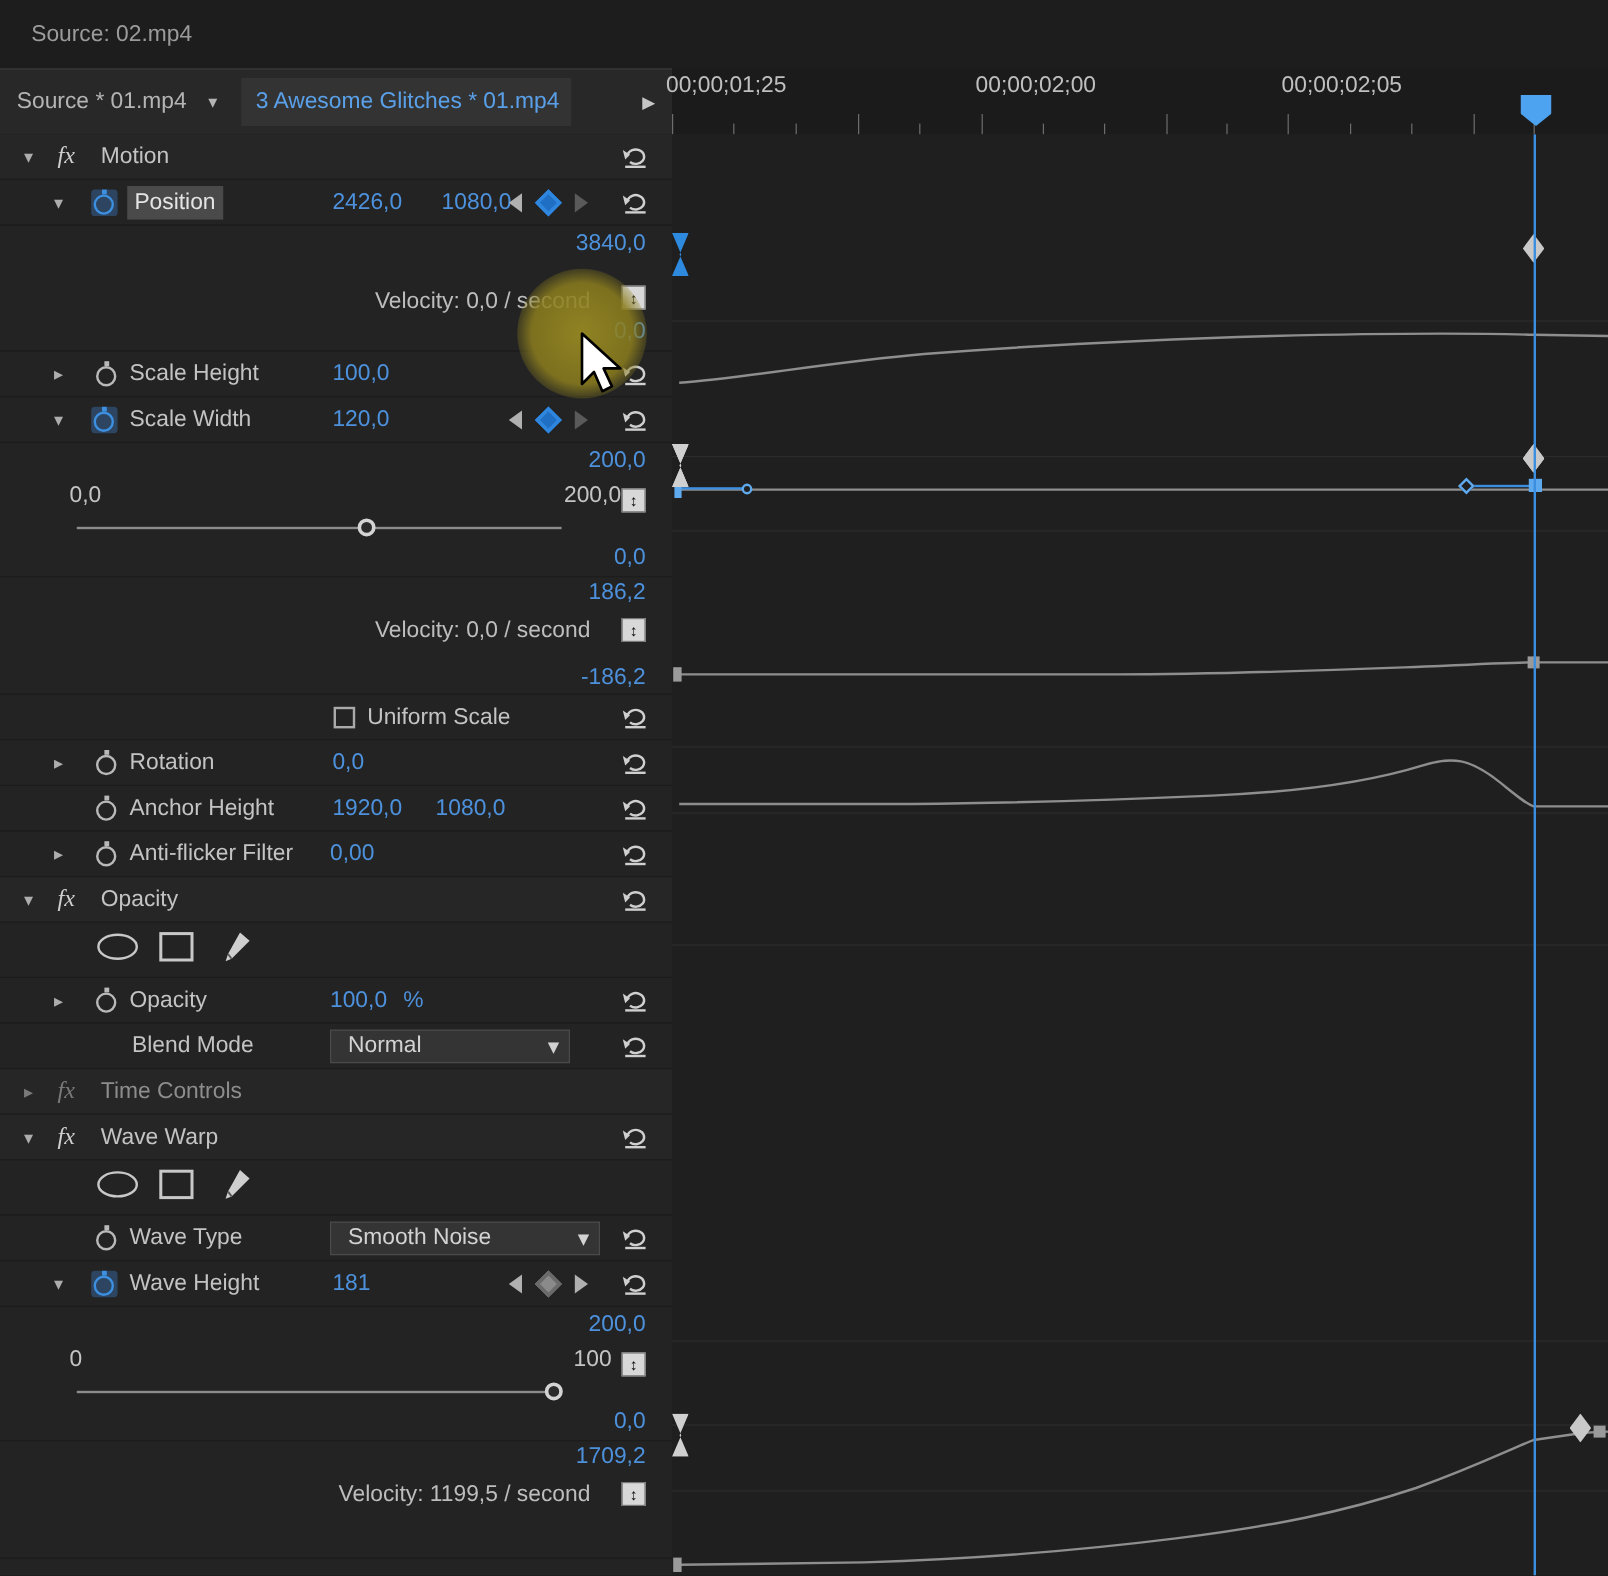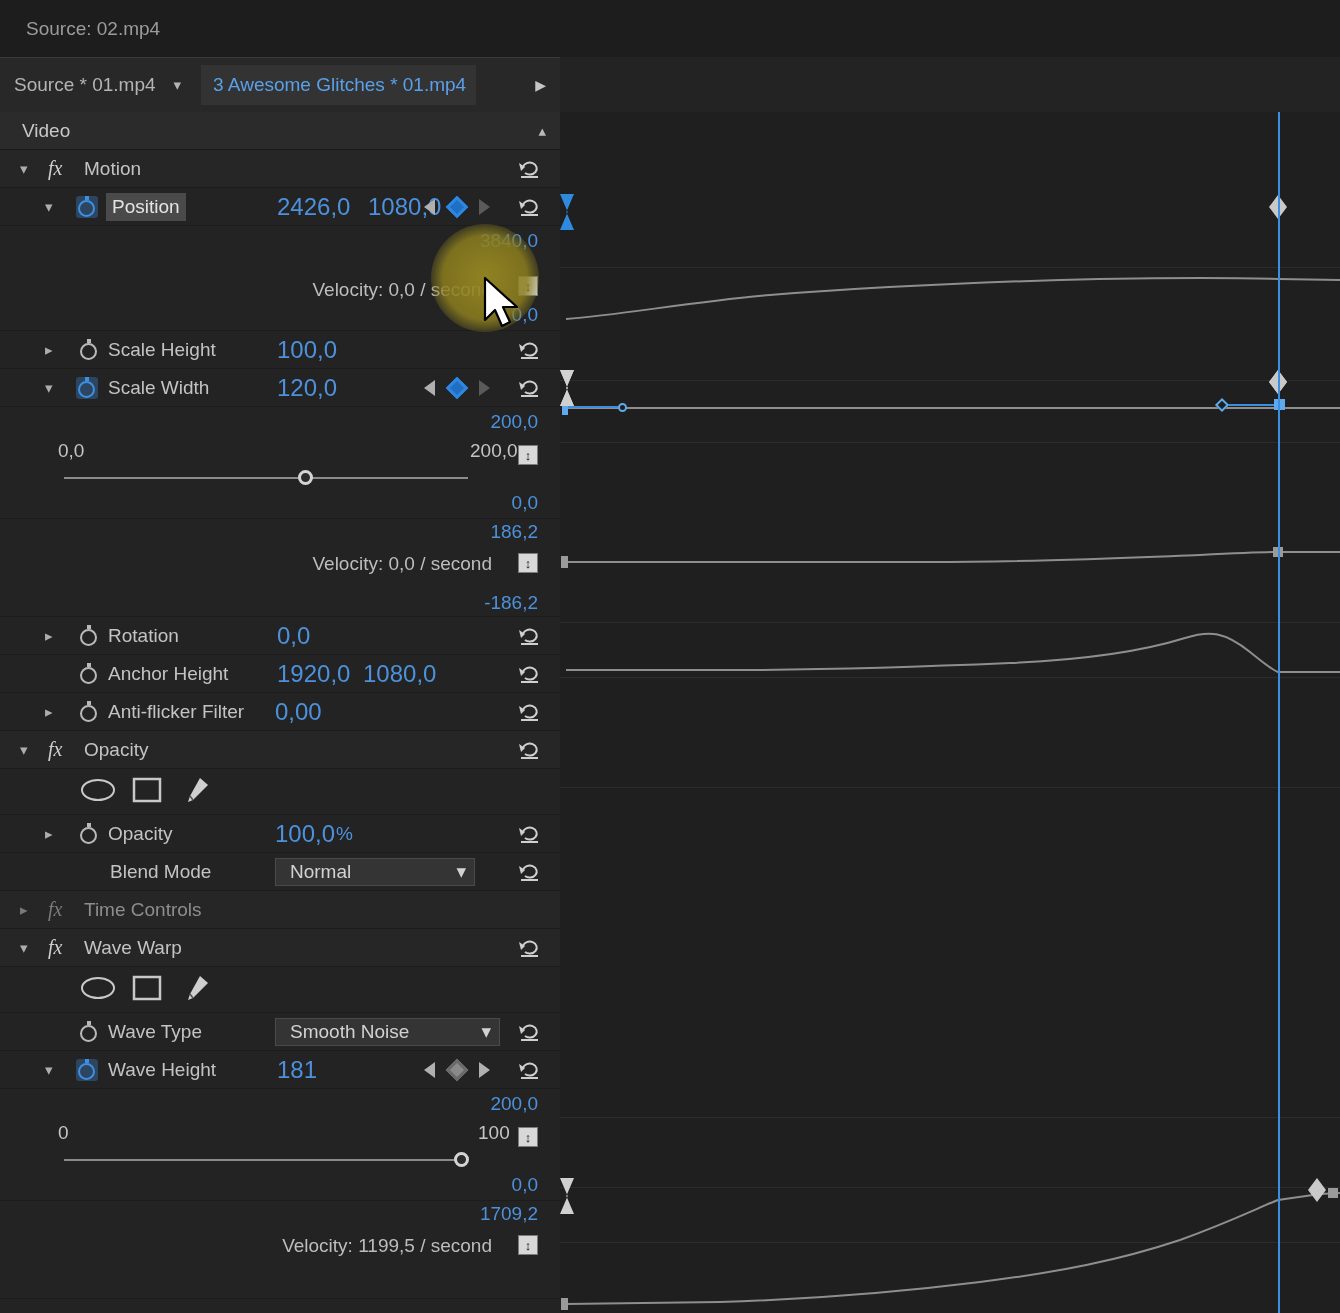--- a/index.html
+++ b/index.html
@@ -62,21 +62,21 @@
 
   .row{ position:relative; height:38px; display:flex; align-items:center;
         border-bottom:1px solid #1c1c1c; }
   .row.fx{ background:#262626; }
   .disc{ position:absolute; font-size:15px; color:#adadad; }
   .fxglyph{ font-style:italic; font-family:"Liberation Serif", serif; font-size:20px; color:#cfcfcf; }
   .fxglyph.dim{ color:#7a7a7a; }
   .lbl{ font-size:19px; color:#c3c3c3; }
   .lbl.dim{ color:#8d8d8d; }
   .lbl.sel{ background:#4a4a4a; color:#e4e4e4; padding:3px 6px; }
-  .val{ font-size:24px; color:#4d91dc; }
+  .val{ font-size:19px; color:#4d91dc; }
   .unit{ font-size:19px; color:#4d91dc; }
 
   .stopw{ width:22px; height:22px; position:relative; display:inline-block; }
   .stopw .body{ position:absolute; left:2px; top:4px; width:17px; height:17px;
                 border:2px solid #b9b9b9; border-radius:50%; }
   .stopw .stem{ position:absolute; left:9px; top:0px; width:4px; height:4px; background:#b9b9b9; }
   .stopw.on .body{ border-color:#3d8fe0; }
   .stopw.on .stem{ background:#3d8fe0; }
   .stopw.on{ background:#2d4560; border-radius:3px; }
 
@@ -151,28 +151,45 @@
   </div>
 
   <div class="headerstrip">
     <div class="hdr-left">
       <span class="hdr-src">Source * 01.mp4</span>
       <span class="chev-d">▾</span>
       <span class="hdr-seq">3 Awesome Glitches * 01.mp4</span>
       <span class="hdr-arrow">▶</span>
     </div>
 
+    <div class="ruler">
+      <span class="lab" style="left:-5px">00;00;01;25</span>
+      <span class="lab" style="left:253px">00;00;02;00</span>
+      <span class="lab" style="left:508px">00;00;02;05</span>
+      <i class="tick maj" style="left:0px"></i>
+      <i class="tick min" style="left:51px"></i>
+      <i class="tick min" style="left:103px"></i>
+      <i class="tick maj" style="left:155px"></i>
+      <i class="tick min" style="left:206px"></i>
+      <i class="tick maj" style="left:258px"></i>
+      <i class="tick min" style="left:309px"></i>
+      <i class="tick min" style="left:360px"></i>
+      <i class="tick maj" style="left:412px"></i>
+      <i class="tick min" style="left:462px"></i>
+      <i class="tick maj" style="left:513px"></i>
+      <i class="tick min" style="left:565px"></i>
+      <i class="tick min" style="left:616px"></i>
+      <i class="tick maj" style="left:668px"></i>
+      <i class="tick min" style="left:718px"></i>
+      <div class="playhead-head" style="left:707px"></div>
+    </div>
   </div>
 
   <div class="propcol">
 
-    <div class="subhdr">
-      <span class="t">Video</span>
-      <span class="caret-up">▴</span>
-    </div>
 
     <div class="row fx">
       <span class="disc" style="left:20px">▾</span>
       <span class="fxglyph" style="position:absolute;left:48px">fx</span>
       <span class="lbl" style="position:absolute;left:84px">Motion</span>
       <span class="reset">
         <svg width="24" height="22" viewBox="0 0 24 22">
             <path d="M5 9 A7 6 0 1 1 7 15" fill="none" stroke="#cfcfcf" stroke-width="2"></path>
             <path d="M1 5 L7 9 L3 13 Z" fill="#cfcfcf"></path>
             <rect x="3" y="18" width="17" height="2" fill="#cfcfcf"></rect>
@@ -260,20 +277,31 @@
       <span class="gnum bot" style="bottom:4px">0,0</span>
     </div>
 
     <div class="gblock" style="height:98px">
       <span class="gnum top" style="top:2px">186,2</span>
       <span class="gcap" style="top:34px">Velocity: 0,0 / second</span>
       <span class="scalebtn" style="top:34px">↕</span>
       <span class="gnum bot" style="bottom:2px">-186,2</span>
     </div>
 
+    <div class="row">
+      <span class="cbox" style="position:absolute;left:278px"></span>
+      <span class="lbl" style="position:absolute;left:306px">Uniform Scale</span>
+      <span class="reset">
+        <svg width="24" height="22" viewBox="0 0 24 22">
+            <path d="M5 9 A7 6 0 1 1 7 15" fill="none" stroke="#cfcfcf" stroke-width="2"></path>
+            <path d="M1 5 L7 9 L3 13 Z" fill="#cfcfcf"></path>
+            <rect x="3" y="18" width="17" height="2" fill="#cfcfcf"></rect>
+          </svg>
+      </span>
+    </div>
 
     <div class="row">
       <span class="disc" style="left:45px">▸</span>
       <span class="stopw" style="position:absolute;left:78px">
           <i class="stem"></i>
           <i class="body"></i>
         </span>
       <span class="lbl" style="position:absolute;left:108px">Rotation</span>
       <span class="val" style="position:absolute;left:277px">0,0</span>
       <span class="reset">

